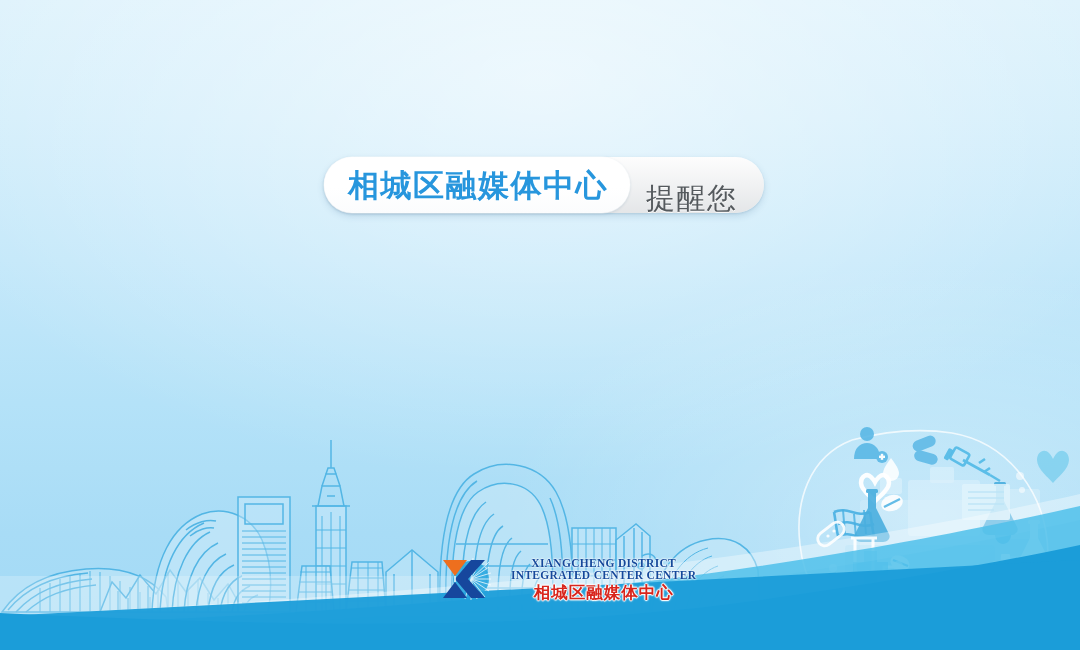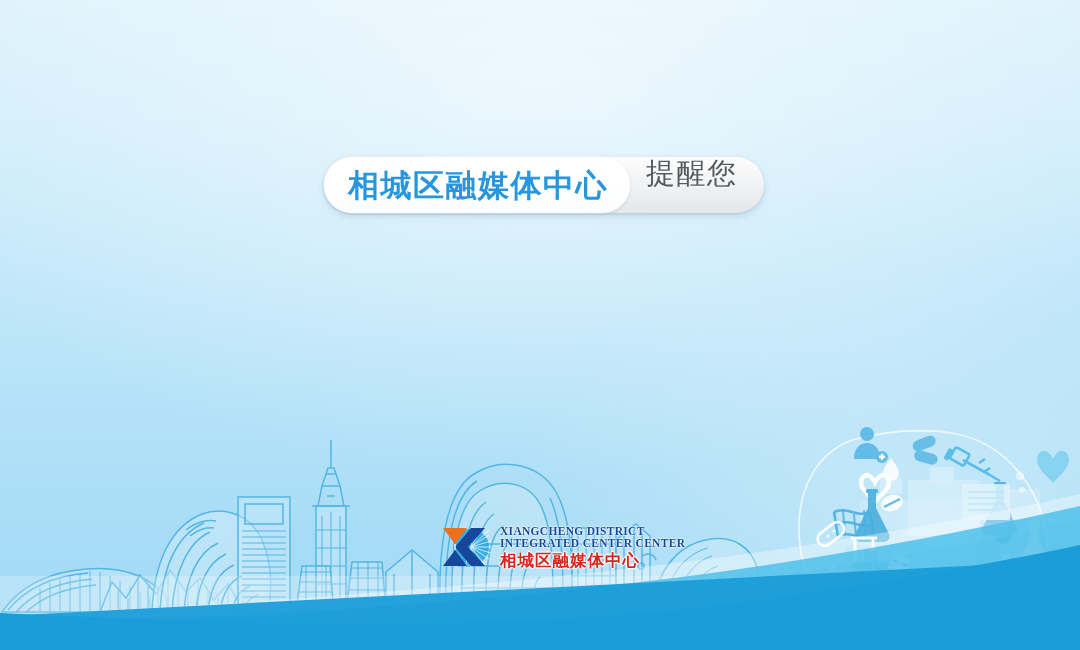--- a/index.html
+++ b/index.html
@@ -36,34 +36,35 @@
     padding:0 22px 0 24px;
     margin:0;
   }
   .pill-primary .txt{
     font-size:31px;font-weight:700;color:#2796dd;
     letter-spacing:1.5px;line-height:1;
     white-space:nowrap;
     text-shadow:0 1px 0 rgba(255,255,255,0.8);
   }
   .pill-secondary{
-    display:flex;align-items:flex-start;justify-content:center;
+    display:flex;align-items:flex-end;justify-content:center;
     padding:2px 20px 0 16px;
   }
   .pill-secondary .txt{
     font-size:29px;font-weight:400;color:#555a5e;
     letter-spacing:1.5px;line-height:1;white-space:nowrap;
     text-shadow:0 1px 0 rgba(255,255,255,0.85);
   }
 
   
   #logo{
-    position:absolute;left:441px;top:524px;
-    display:flex;align-items:center;gap:7px;
+    position:absolute;left:441px;top:556px;
+    display:flex;align-items:center;gap:18px;
     height:46px;
+    text-align:center;
   }
   #logo-mark{width:52px;height:44px;flex:none;}
   #logo-text{display:flex;flex-direction:column;justify-content:center;line-height:1;}
   .logo-en{
     font-family:"Liberation Serif","DejaVu Serif",serif;
     font-weight:700;color:#14499b;font-size:11.5px;letter-spacing:0.3px;
     white-space:nowrap;
     text-shadow:0 0 2px #ffffff,0 0 2px #ffffff,0 0 1px #ffffff;
   }
   .logo-en.l2{margin-top:1px;}

